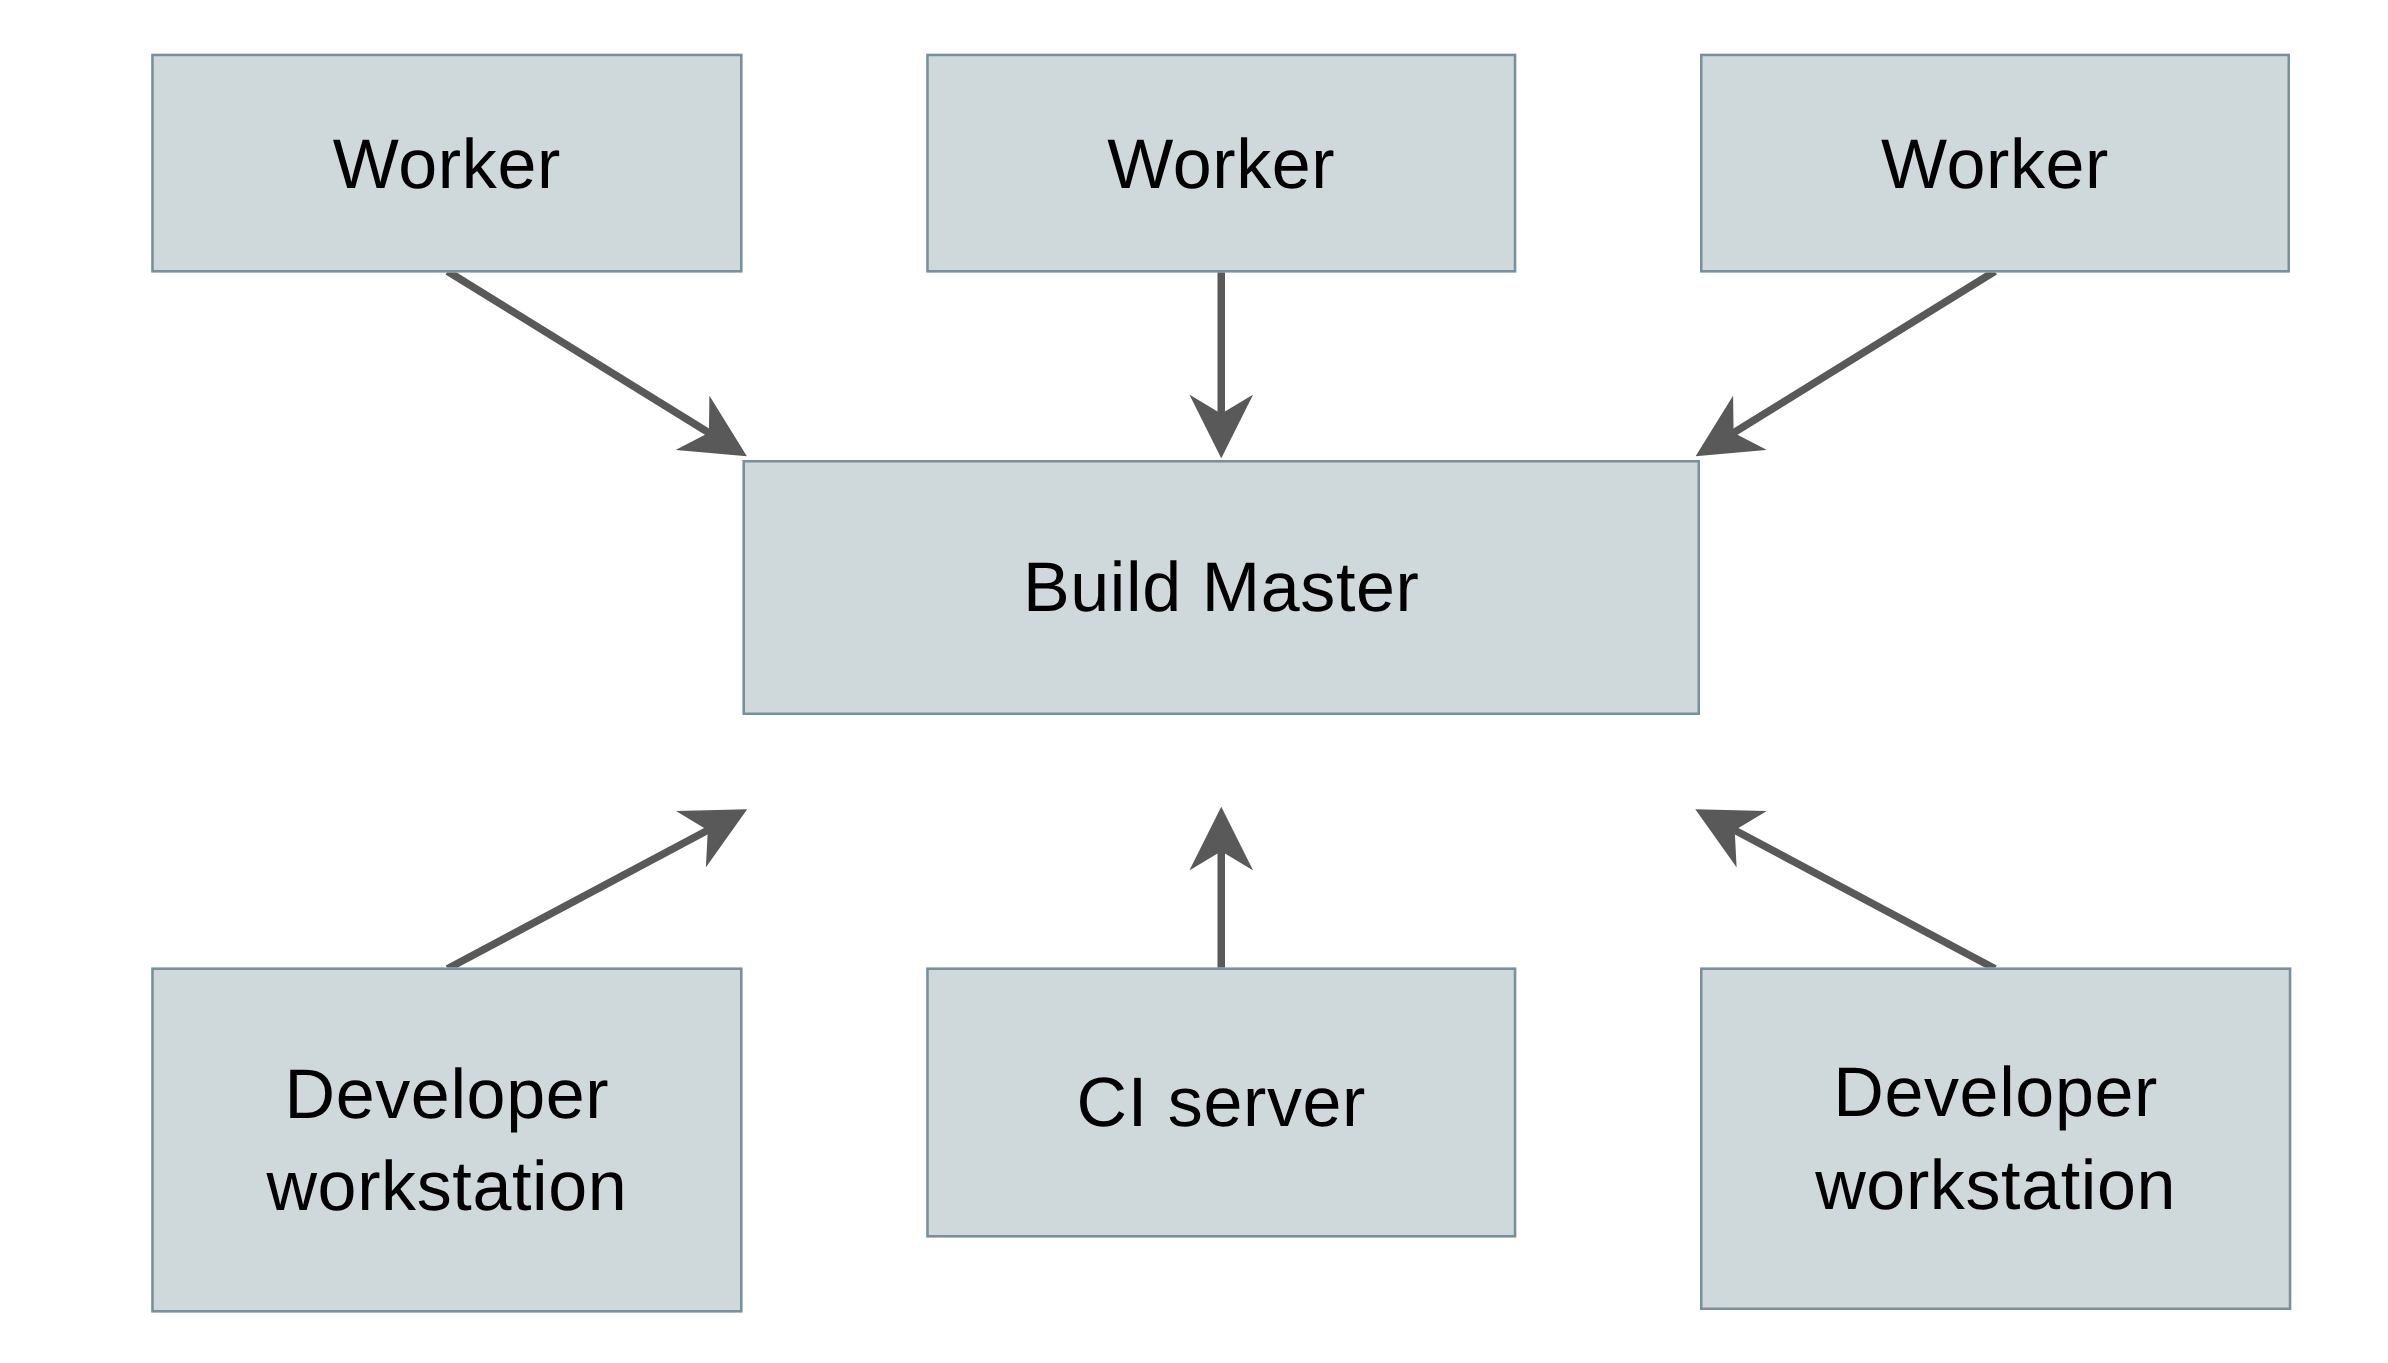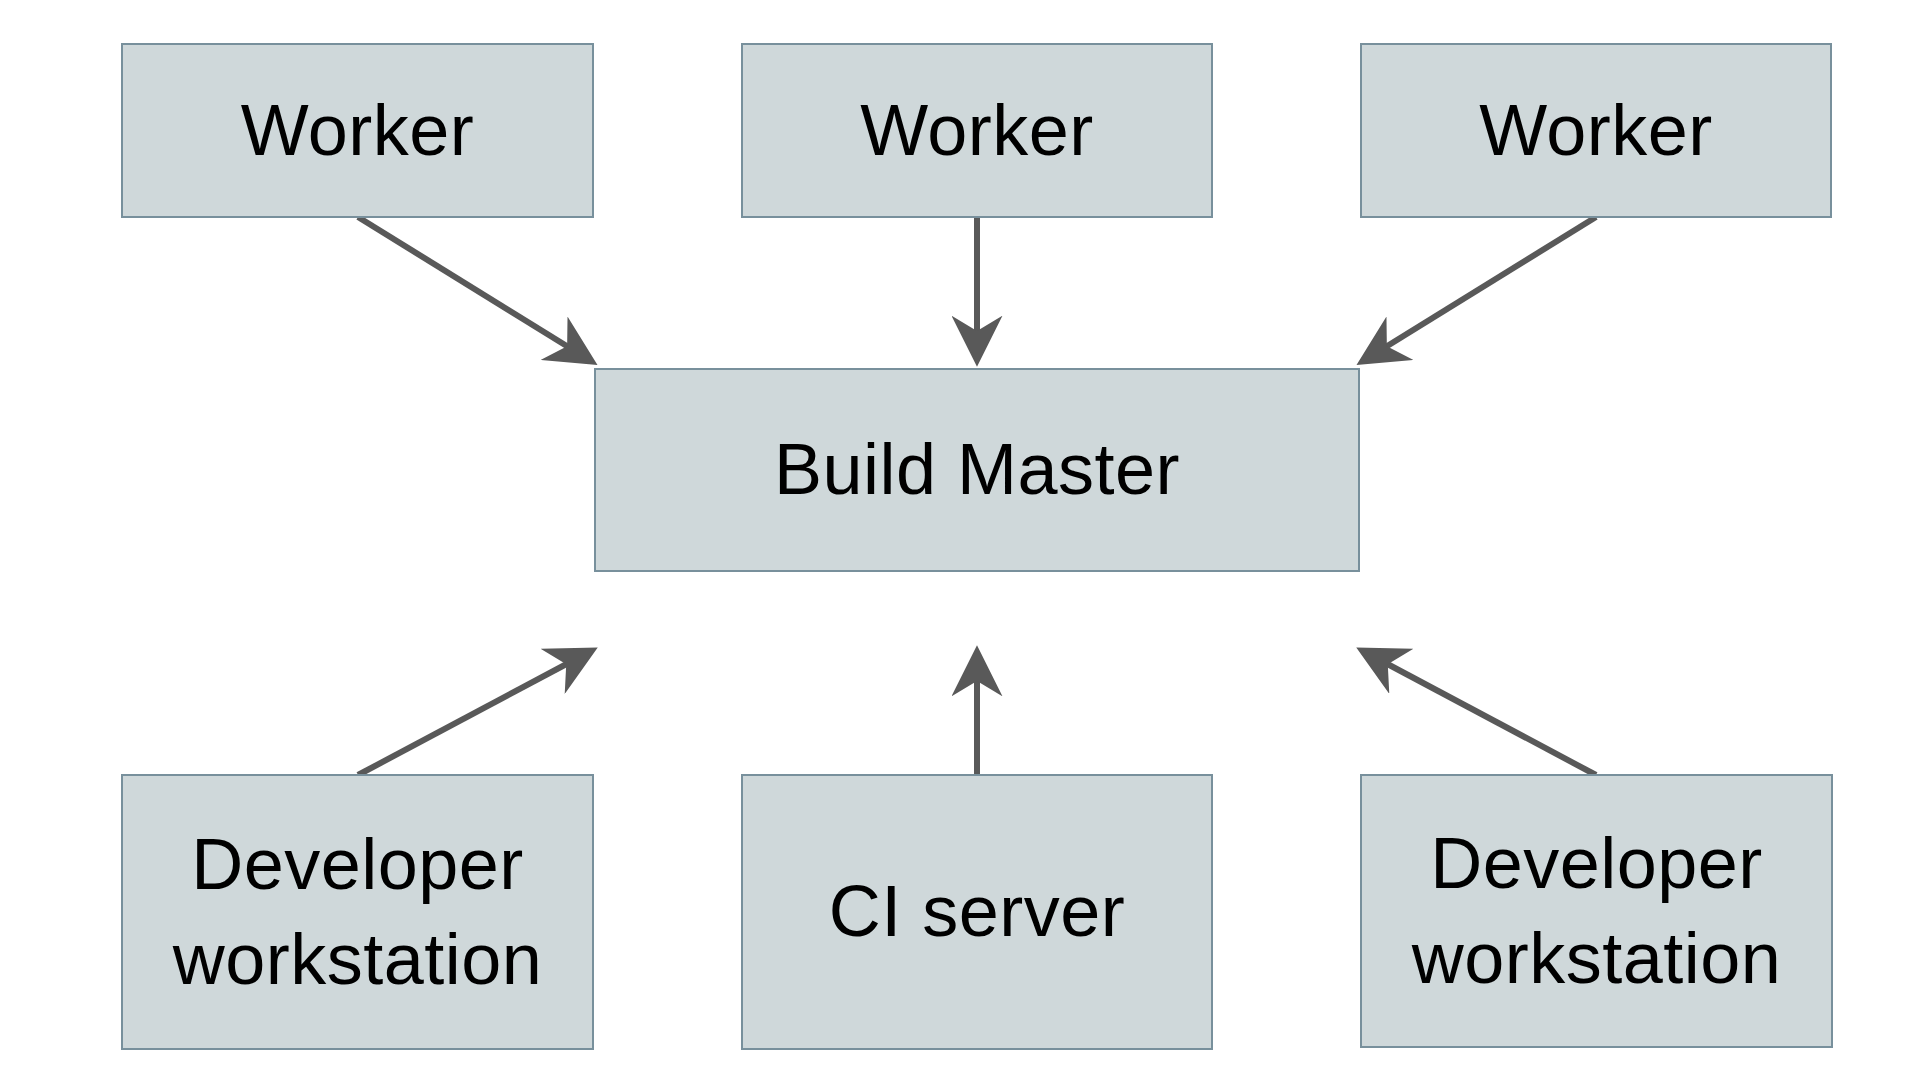--- a/index.html
+++ b/index.html
@@ -29,21 +29,21 @@
     position: absolute;
     box-sizing: border-box;
     background: var(--node-fill, #cfd8da);
     border: 2px solid var(--node-border, #78909c);
     display: flex;
     align-items: center;
     justify-content: center;
     text-align: center;
   }
   .node .label {
-    font-size: 72px;
+    font-size: 56px;
     line-height: 1.32;
     color: var(--label-color, #000000);
     letter-spacing: 0.5px;
     padding: 0 10px;
   }
 </style>
 </head>
 <body>
 
 <div class="stage">
@@ -73,21 +73,21 @@
       </div>
       <div class="node" style="left: 1360px; top: 43px; width: 472px; height: 175px;">
         <span class="label">Worker</span>
       </div>
       <div class="node" style="left: 594px; top: 368px; width: 766px; height: 204px;">
         <span class="label">Build Master</span>
       </div>
       <div class="node" style="left: 121px; top: 774px; width: 473px; height: 276px;">
         <span class="label">Developer workstation</span>
       </div>
-      <div class="node" style="left: 741px; top: 774px; width: 472px; height: 276px;">
+      <div class="node" style="left: 741px; top: 774px; width: 472px; height: 216px;">
         <span class="label">CI server</span>
       </div>
       <div class="node" style="left: 1360px; top: 774px; width: 473px; height: 274px;">
         <span class="label">Developer workstation</span>
       </div>
     </div>
 
 </div>
 
 </body></html>

